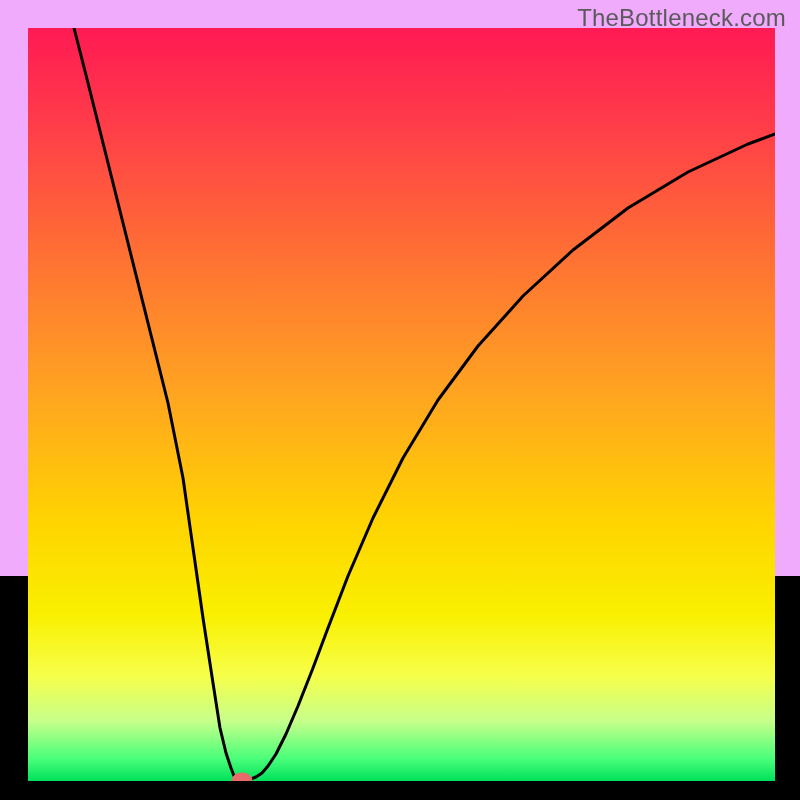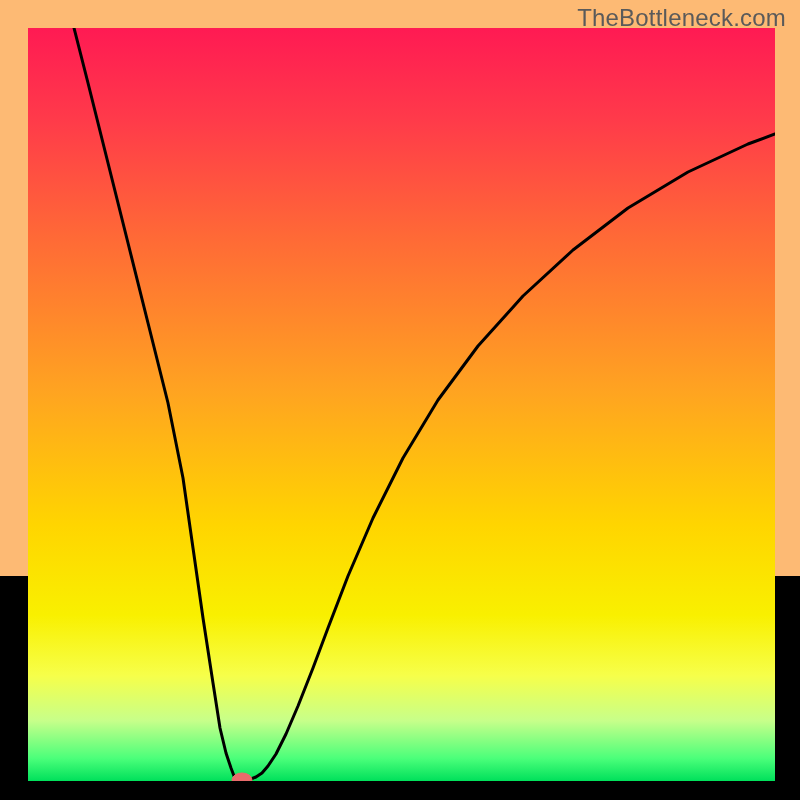--- a/index.html
+++ b/index.html
@@ -7,21 +7,21 @@
     padding: 0;
     width: 800px;
     height: 800px;
     background: #000;
     overflow: hidden;
   }
   .frame {
     position: relative;
     width: 800px;
     height: 576px;
-    background: #fdba74;
+    background: #f0abfc;
   }
   .watermark {
     position: absolute;
     top: 4px;
     right: 14px;
     font-family: Arial, Helvetica, sans-serif;
     font-size: 24px;
     font-weight: 500;
     color: #5a5a5a;
     letter-spacing: 0.2px;

